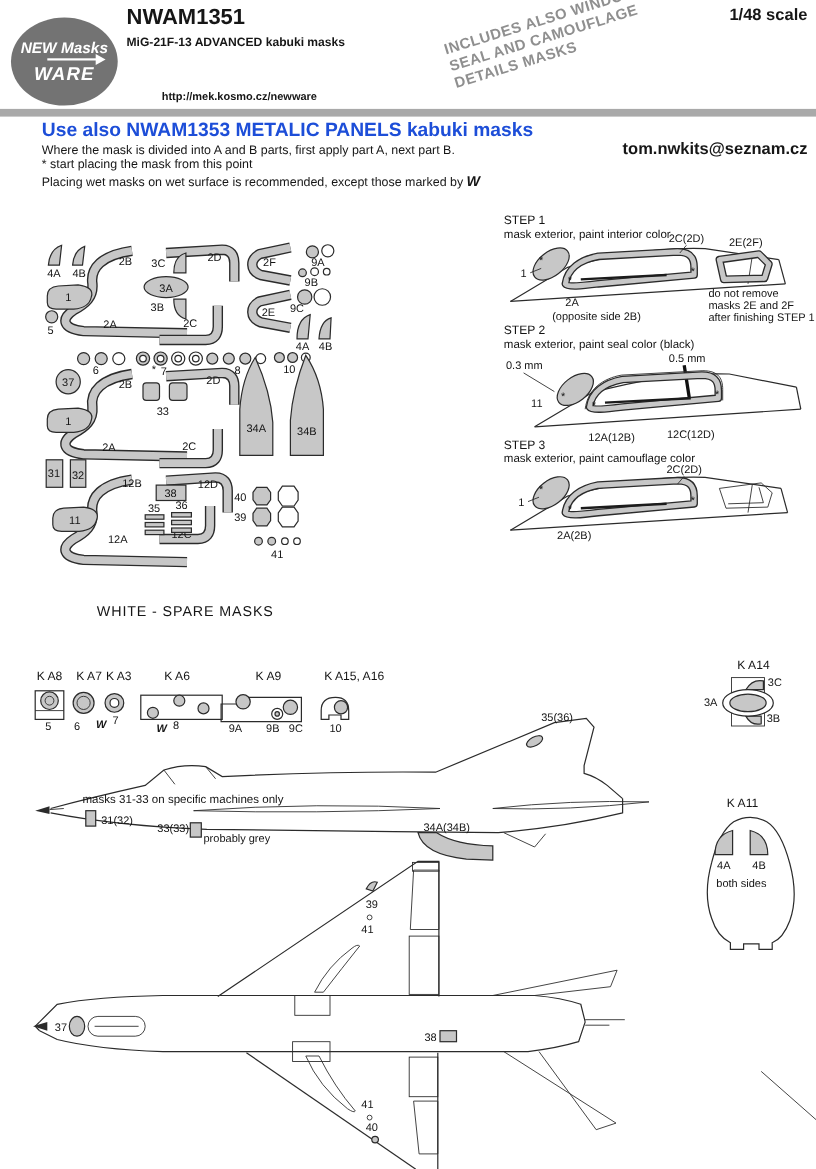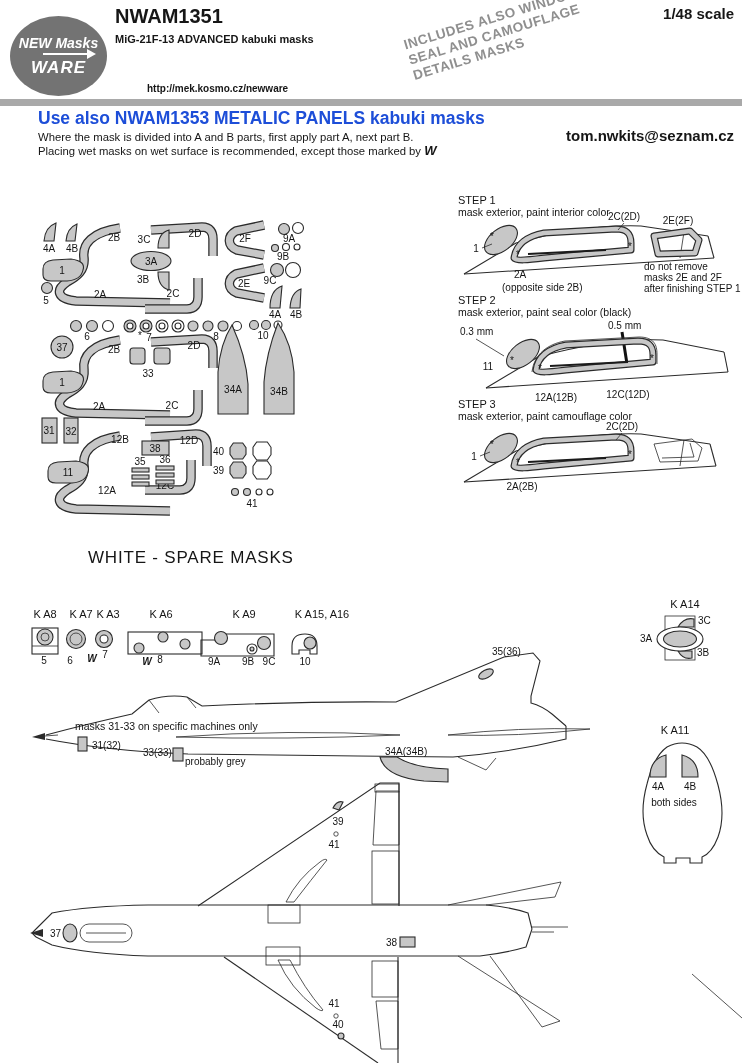--- a/index.html
+++ b/index.html
@@ -21,21 +21,21 @@
   .hdr-web{left:115px;top:83px;font-size:10px;font-weight:bold;padding-left:32px;}
   .hdr-scale{right:8px;top:5px;font-size:15px;font-weight:bold;}
   .hdr-email{right:8px;top:79px;font-size:15px;font-weight:bold;margin-top:48px;}
   .banner{left:402px;top:38px;width:235px;transform:rotate(-17deg);transform-origin:left top;
           color:#8f8f8f;font-weight:bold;font-size:13.5px;line-height:16px;letter-spacing:.5px;}
   .divider{left:0;top:99px;width:742px;height:7px;background:#a9a9a9;}
   .notice{left:38px;top:108px;font-size:17.5px;font-weight:bold;color:#1d4ed8;}
   .imp{left:38px;top:131px;font-size:11.3px;line-height:13.4px;}
   .imp .h{font-weight:bold;font-size:12px;}
   .wsym{font-weight:bold;font-style:italic;font-size:13px;}
-  .spare-title{left:88px;top:548px;font-size:17px;letter-spacing:.8px;}
+  .spare-title{left:88px;top:548px;font-size:13px;letter-spacing:.8px;}
   
   svg{position:absolute;overflow:visible;}
   svg text{font-family:"Liberation Sans",sans-serif;font-size:10px;fill:#141414;}
   .tm{text-anchor:middle;} .ts{text-anchor:start;} .te{text-anchor:end;}
   .ttl{font-size:11px;} .dsc{font-size:10.5px;}
   .mask{fill:#c7c7c7;stroke:#2b2b2b;stroke-width:1.1;}
   .wht{fill:#ffffff;stroke:#2b2b2b;stroke-width:1.1;}
   .ln{fill:none;stroke:#2b2b2b;stroke-width:1.1;}
   .lnt{fill:none;stroke:#2b2b2b;stroke-width:0.8;}
   .lnb{fill:none;stroke:#1b1b1b;stroke-width:2.2;}
@@ -65,20 +65,21 @@
   <div class="abs banner">
     <div>INCLUDES ALSO WINDOWS</div>
     <div>SEAL AND CAMOUFLAGE</div>
     <div>DETAILS MASKS</div>
   </div>
   <div class="abs divider"></div>
 
   <div class="abs notice">Use also NWAM1353 METALIC PANELS kabuki masks</div>
   <div class="abs imp">
     <div>Where the mask is divided into A and B parts, first apply part A, next part B.</div>
+    <div>* start placing the mask from this point</div>
     <div>
       <span>Placing wet masks on wet surface is recommended, except those marked by</span>
       <span class="wsym">W</span>
     </div>
   </div>
 
   <svg style="left:32px;top:220px" width="280" height="296" viewBox="0 0 280 296">
 
     <g>
       <path class="mask" d="M12,21 Q13,7 24,3 L22,21 Z"></path>

